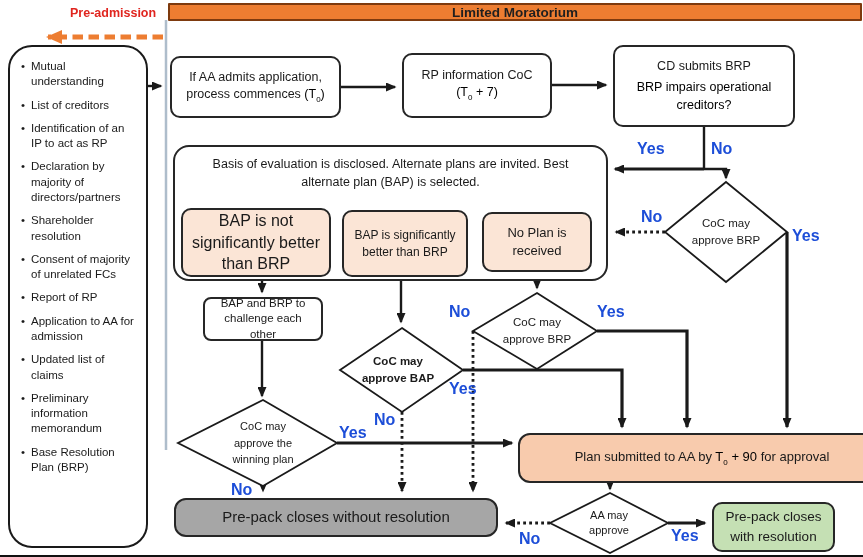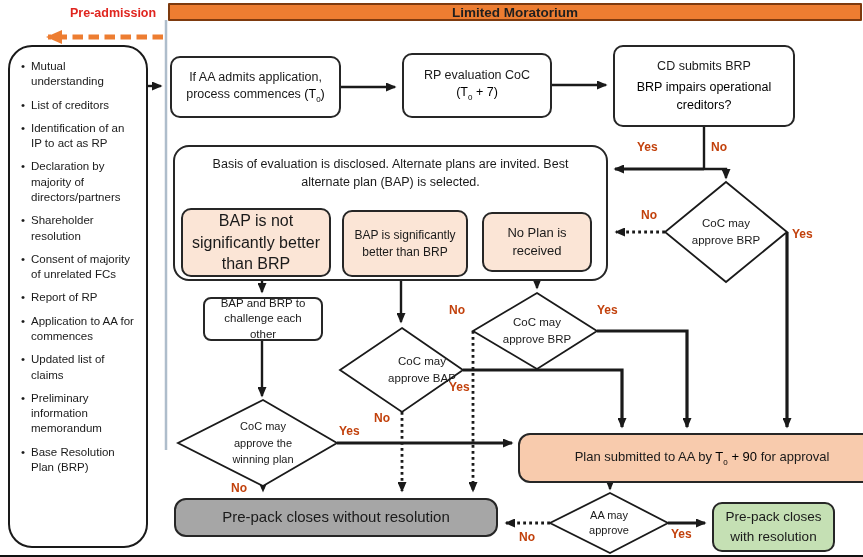--- a/index.html
+++ b/index.html
@@ -16,21 +16,21 @@
   .panel ul{list-style:none;margin:0;padding:0;font-size:11.5px;line-height:1.33;}
   .panel li{position:relative;padding-left:11px;}
   .panel li::before{content:"•";position:absolute;left:1px;top:0;}
   .panel li + li{margin-top:8px;}
   .peach{background:#FBE5D6;}
   .peach2{background:#F8CBAD;border-radius:12px;font-size:13px;}
   .graybox{background:#A6A6A6;border-radius:12px;font-size:15px;}
   .greenbox{background:#C5E0B4;font-size:13.5px;line-height:1.45;}
   .dlabel{display:flex;align-items:center;justify-content:center;text-align:center;
           font-size:11.5px;line-height:1.5;z-index:3;}
-  .elabel{color:#c2410c;font-weight:bold;font-size:12px;z-index:3;white-space:nowrap;}
+  .elabel{color:#1d4ed8;font-weight:bold;font-size:16px;z-index:3;white-space:nowrap;}
   .red{color:#000000;}
   .orangetxt{color:#000000;}
   .preadm{color:#E0251F;font-weight:bold;font-size:12.5px;}
   sub{font-size:8px;}
   .botline{position:absolute;left:0;bottom:0;width:863px;height:2px;background:#111;z-index:4;}
 </style>
 </head>
 <body>
 
 <div id="stage">
@@ -96,54 +96,54 @@
 
   <div class="abs panel" style="left:8px;top:45px;width:140px;height:503px;">
     <ul>
         <li>Mutual understanding</li>
         <li>List of creditors</li>
         <li>Identification of an IP to act as RP</li>
         <li>Declaration by majority of directors/partners</li>
         <li>Shareholder resolution</li>
         <li>Consent of majority of unrelated FCs</li>
         <li>Report of RP</li>
-        <li>Application to AA for commences</li>
+        <li>Application to AA for admission</li>
         <li>Updated list of claims</li>
         <li>Preliminary information memorandum</li>
         <li>Base Resolution Plan (BRP)</li>
       </ul>
   </div>
 
   <div class="abs node" style="left:170px;top:56px;width:171px;height:62px;">
     <span><span>If AA admits application, process commences</span>
       <span class="red"><span>(T</span><sub>0</sub><span>)</span></span></span>
   </div>
 
   <div class="abs node" style="left:402px;top:53px;width:150px;height:65px;flex-direction:column;">
-    <div>RP evaluation CoC</div>
+    <div>RP information CoC</div>
     <div class="red"><span>(T</span><sub>0</sub><span> + 7)</span></div>
   </div>
 
   <div class="abs node" style="left:613px;top:45px;width:182px;height:82px;flex-direction:column;gap:5px;">
     <div>CD submits BRP</div>
     <div class="orangetxt" style="line-height:1.4;">BRP impairs operational creditors?</div>
   </div>
 
   <div class="abs node" style="left:173px;top:145px;width:435px;height:136px;border-radius:16px;
        align-items:flex-start;padding:8px 20px;">
     <span style="line-height:1.45;">Basis of evaluation is disclosed. Alternate plans are invited. Best alternate plan (BAP) is selected.</span>
   </div>
   <div class="abs node peach" style="left:181px;top:208px;width:150px;height:69px;font-size:16px;">BAP is not significantly better than BRP</div>
   <div class="abs node peach" style="left:342px;top:210px;width:126px;height:67px;font-size:12px;">BAP is significantly better than BRP</div>
   <div class="abs node peach" style="left:482px;top:212px;width:110px;height:60px;font-size:13px;">No Plan is received</div>
 
   <div class="abs node" style="left:203px;top:297px;width:120px;height:44px;border-radius:8px;font-size:11.5px;">BAP and BRP to challenge each other</div>
 
   <div class="abs dlabel" style="left:688px;top:204px;width:76px;height:56px;">CoC may approve BRP</div>
-  <div class="abs dlabel" style="left:384px;top:343px;width:76px;height:54px;">CoC may approve BAP</div>
+  <div class="abs dlabel" style="left:360px;top:343px;width:76px;height:54px;font-weight:bold;">CoC may approve BAP</div>
   <div class="abs dlabel" style="left:499px;top:304px;width:76px;height:54px;">CoC may approve BRP</div>
   <div class="abs dlabel" style="left:226px;top:408px;width:74px;height:70px;font-size:11px;">CoC may approve the winning plan</div>
   <div class="abs dlabel" style="left:571px;top:503px;width:76px;height:40px;font-size:11px;line-height:1.4;">AA may approve</div>
 
   <div class="abs node peach2" style="left:518px;top:433px;width:368px;height:50px;">
     <span><span>Plan submitted to AA by </span><span class="red"><span>T</span><sub>0</sub><span> + 90</span></span><span> for approval</span></span>
   </div>
 
   <div class="abs node graybox" style="left:174px;top:498px;width:324px;height:39px;">Pre-pack closes without resolution</div>
   <div class="abs node greenbox" style="left:712px;top:502px;width:123px;height:50px;">Pre-pack closes with resolution</div>

